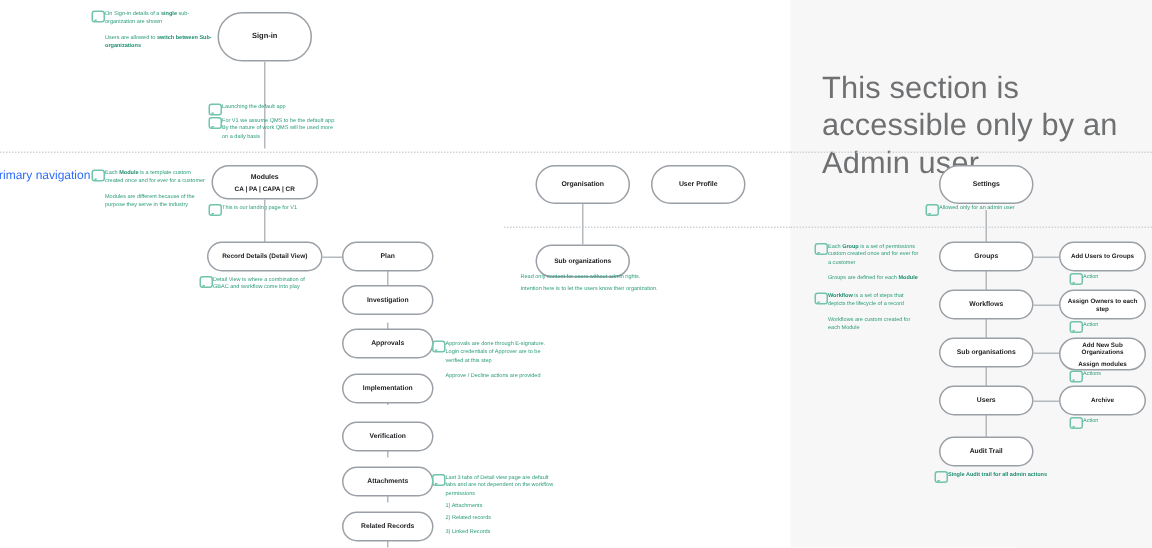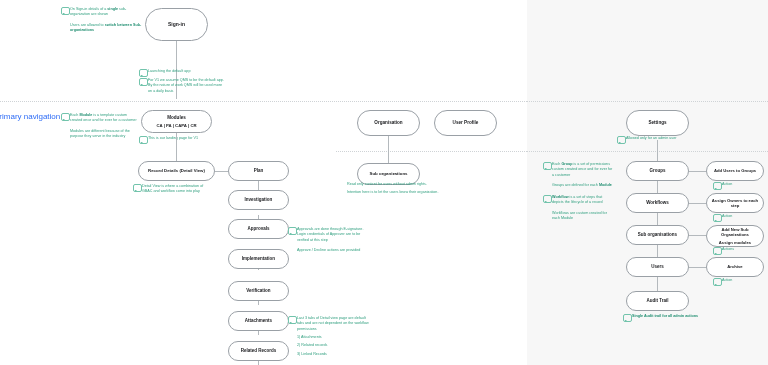--- a/index.html
+++ b/index.html
@@ -72,20 +72,21 @@
     color:#2f6df6;font-size:8px;line-height:10px;font-weight:400;
   }
 </style>
 </head>
 <body>
 
 <div id="canvas">
 
   <div class="admin-panel"></div>
 
+  <div class="admin-headline">This section is accessible only by an Admin user</div>
 
   <div class="hsep" style="left:0;top:101px;width:527px;"></div>
   <div class="hsep" style="left:527px;top:101px;width:241px;"></div>
   <div class="hsep" style="left:336px;top:151px;width:191px;"></div>
   <div class="hsep" style="left:527px;top:151px;width:241px;"></div>
 
   <div class="nav-label">Primary navigation</div>
 
   <div class="node" style="left:145px;top:8px;width:63px;height:33px;font-size:5px;">
     <span>Sign-in</span>

